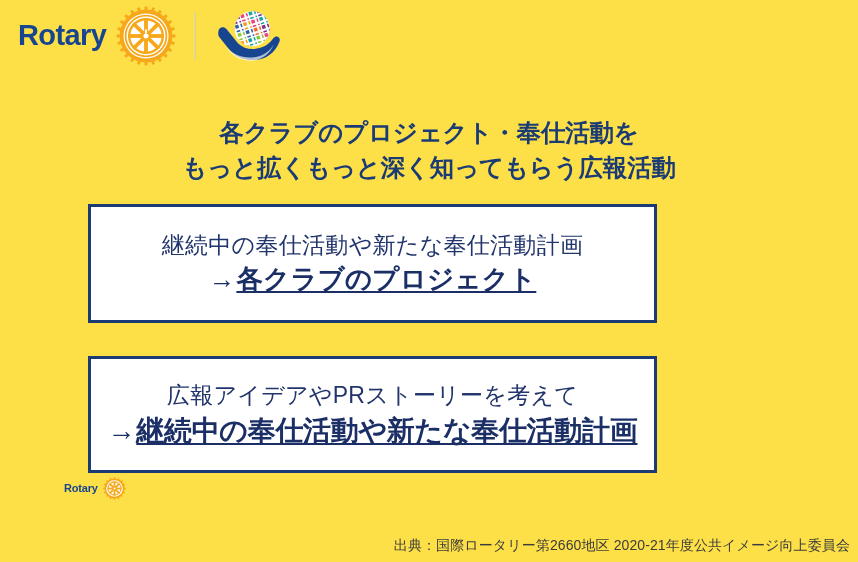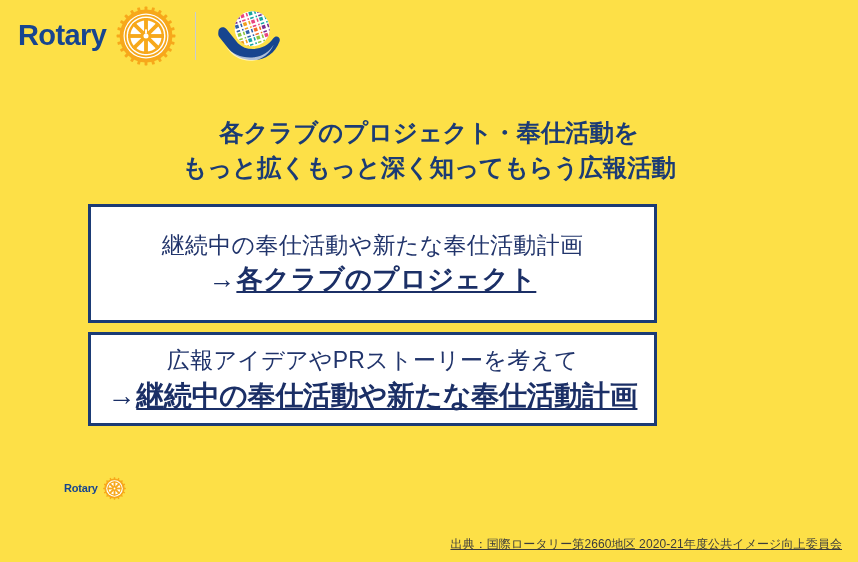--- a/index.html
+++ b/index.html
@@ -90,22 +90,22 @@
     display: flex;
     flex-direction: column;
     align-items: center;
     justify-content: center;
   }
   .callout-box.box-1 {
     top: 204px;
     height: 119px;
   }
   .callout-box.box-2 {
-    top: 332px;
-    height: 94px;
+    top: 356px;
+    height: 117px;
   }
   .box-line-top {
     font-family: "Liberation Sans", "DejaVu Sans", sans-serif;
     font-weight: 400;
     font-size: 23px;
     line-height: 1.25;
     color: #21346b;
     letter-spacing: 0.3px;
     margin-bottom: 4px;
   }
@@ -150,30 +150,29 @@
     line-height: 1;
   }
   .small-rotary-wheel {
     margin-left: 5px;
     display: block;
   }
 
   
   .source-note {
     position: absolute;
-    right: 16px;
+    right: 8px;
     top: 537px;
     font-family: "Liberation Sans", "DejaVu Sans", sans-serif;
     font-weight: 400;
-    font-size: 12px;
+    font-size: 14px;
     line-height: 1.2;
     color: #3c3c3c;
     letter-spacing: 0.1px;
     white-space: nowrap;
-    text-decoration: underline;
   }
 </style>
 </head>
 <body>
 
 <div class="slide">
 
   <div class="header-lockup">
 
     <div class="rotary-wordmark">Rotary</div>

